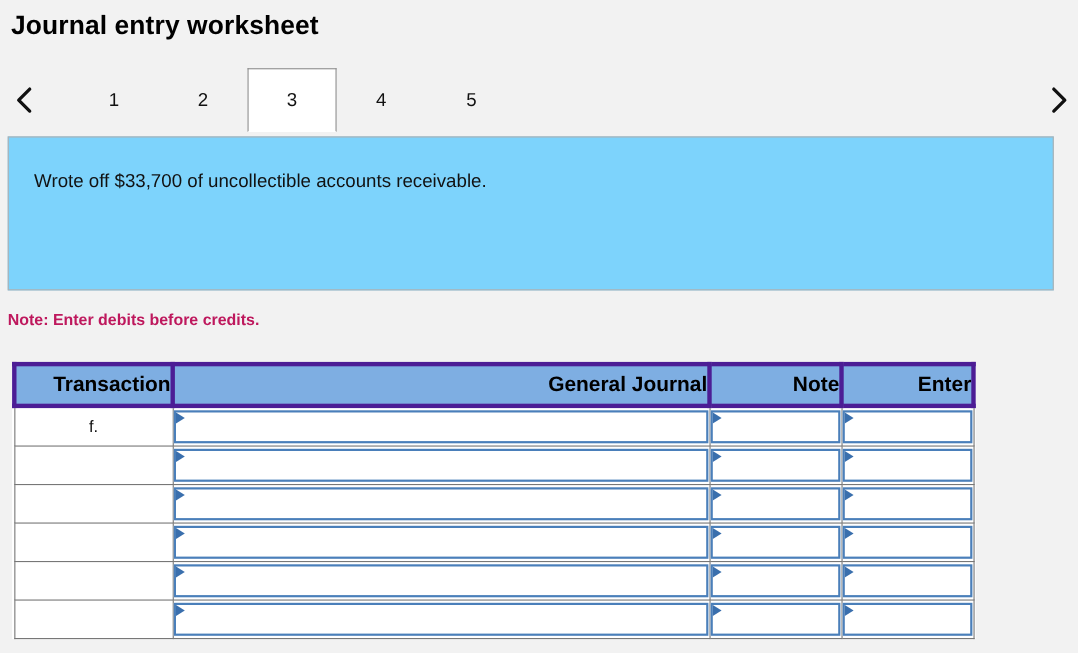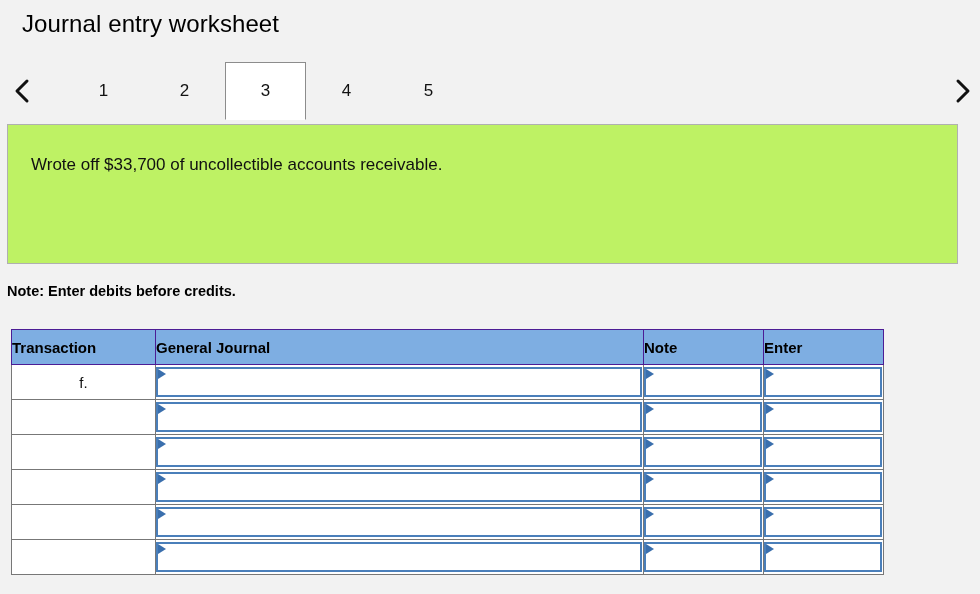--- a/index.html
+++ b/index.html
@@ -13,24 +13,24 @@
     background: #f2f2f2;
     font-family: "Liberation Sans", sans-serif;
     color: #000;
     overflow: hidden;
     position: relative;
   }
 
   
   .page-title {
     position: absolute;
-    left: 22px;
+    left: 10px;
     top: 8px;
     font-size: 24px;
-    font-weight: normal;
+    font-weight: bold;
     letter-spacing: 0.1px;
     line-height: 32px;
     color: #000;
   }
 
   
   .tabstrip {
     position: absolute;
     left: 0;
     top: 62px;
@@ -75,62 +75,62 @@
     z-index: 5;
   }
 
   
   .desc-panel {
     position: absolute;
     left: 7px;
     top: 124px;
     width: 951px;
     height: 140px;
-    background: #bef264;
+    background: #7dd3fc;
     border: 1px solid #b0b0b0;
     box-sizing: border-box;
     z-index: 2;
   }
   .desc-text {
     position: absolute;
     left: 23px;
     top: 30px;
     font-size: 17px;
     color: #111;
     white-space: nowrap;
   }
 
   
   .note {
     position: absolute;
     left: 7px;
     top: 283px;
     font-size: 14.5px;
     font-weight: bold;
-    color: #000000;
+    color: #be185d;
   }
 
   
   .journal-table {
     position: absolute;
     left: 11px;
     top: 329px;
     width: 872px;
     border-collapse: collapse;
     table-layout: fixed;
     background: #ffffff;
   }
   .journal-table th {
     background: #7eaee2;
-    border: 1px solid #4c1d95;
+    border: 4px solid #4c1d95;
     height: 34px;
-    font-size: 15px;
+    font-size: 19px;
     font-weight: bold;
     color: #000;
-    text-align: left;
+    text-align: right;
     padding: 0;
   }
   .journal-table td {
     border: 1px solid #777777;
     height: 34px;
     padding: 0;
     vertical-align: middle;
     background: #ffffff;
   }
   .col-transaction { width: 144px; }

